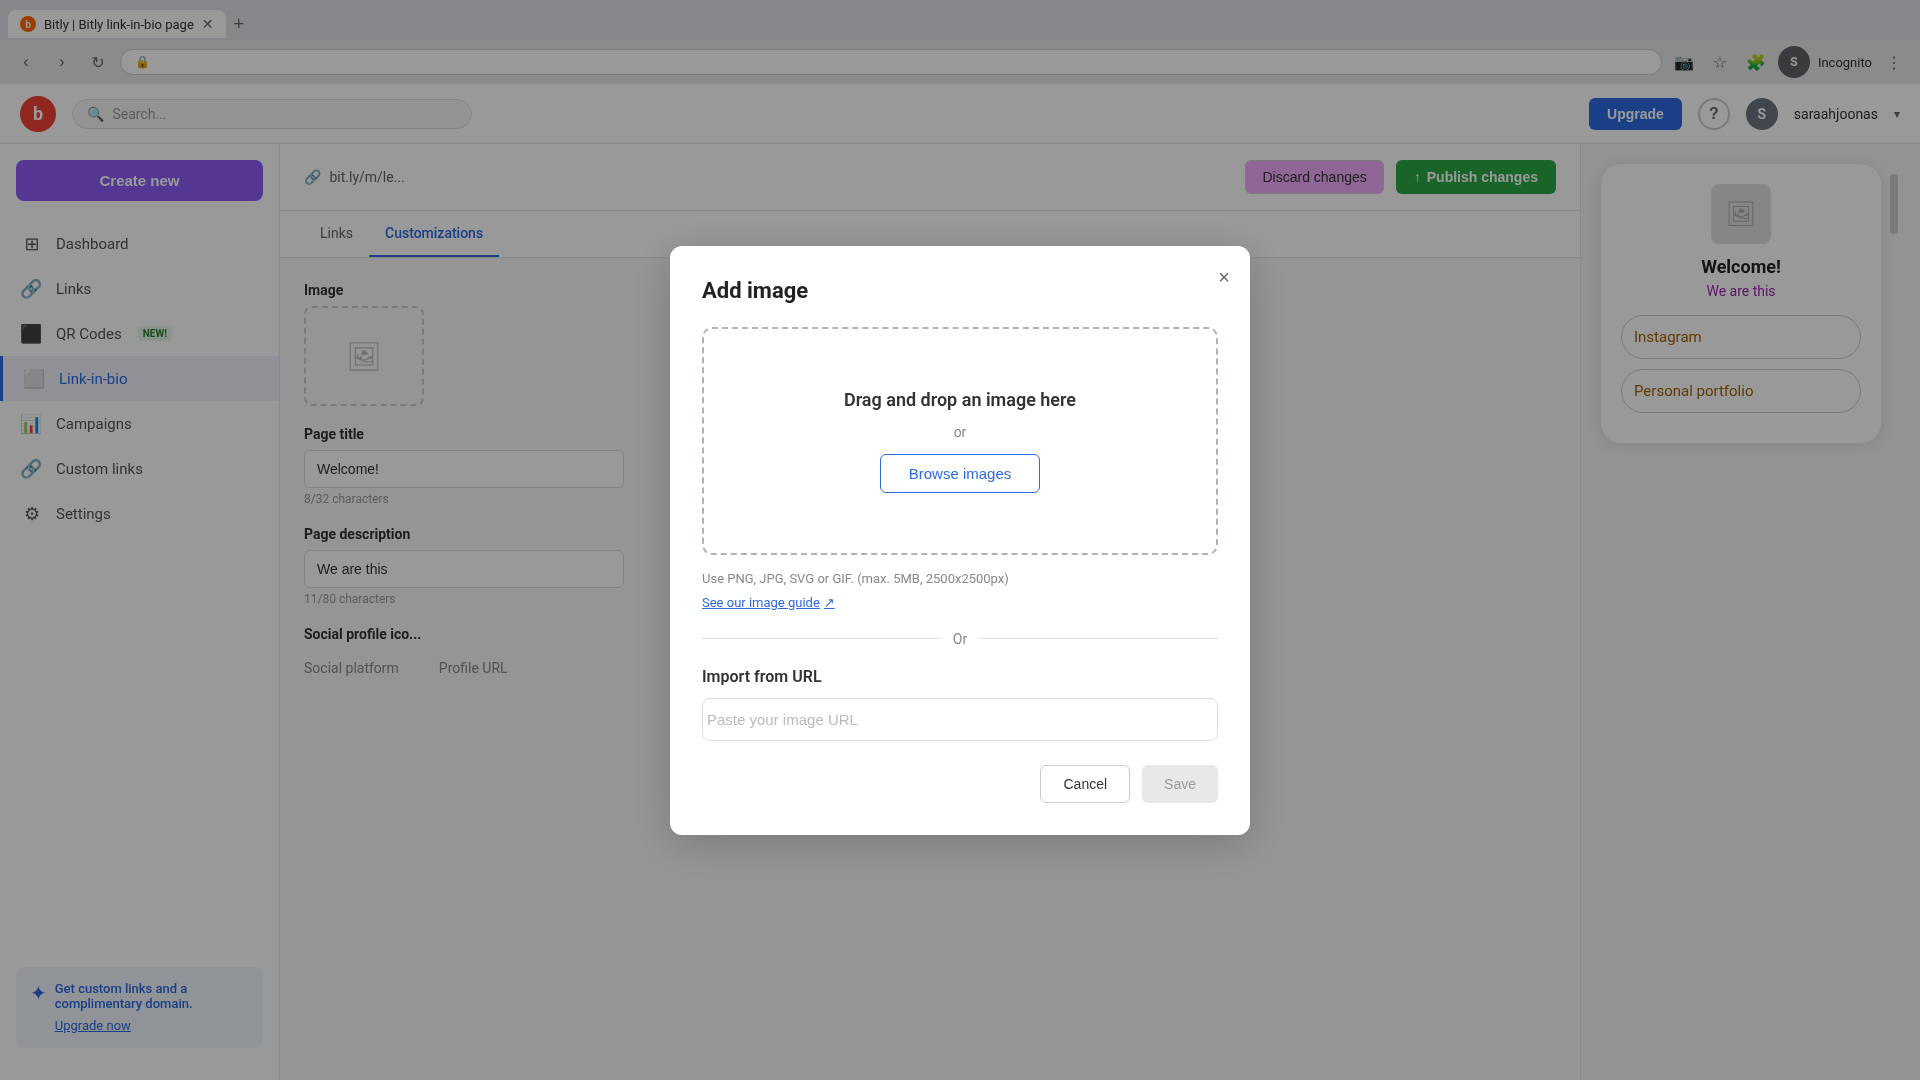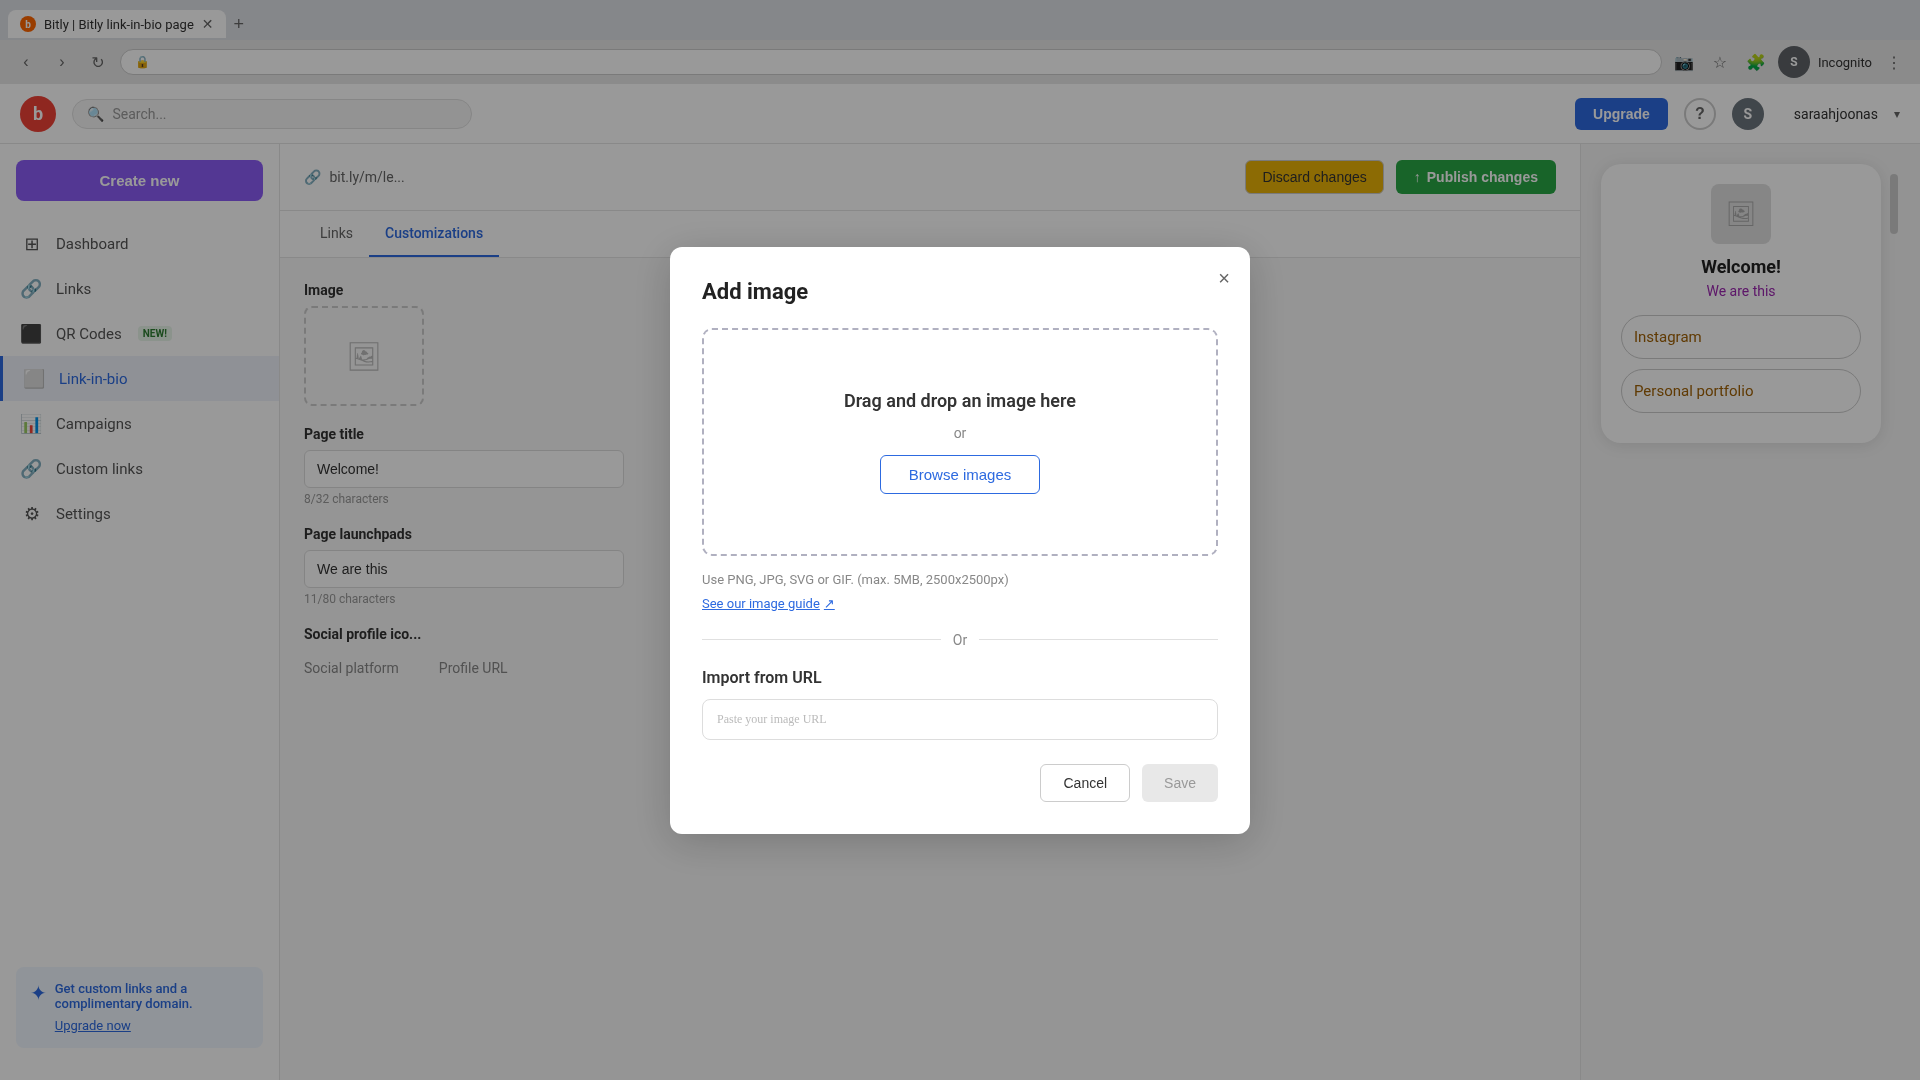--- a/index.html
+++ b/index.html
@@ -25,21 +25,21 @@
     
     .app-container { display: flex; flex-direction: column; height: calc(1080px - 84px); background: white; }
 
     
     .top-nav { display: flex; align-items: center; padding: 0 20px; height: 60px; background: white; border-bottom: 1px solid #e5e5e5; gap: 16px; }
     .bitly-logo { width: 36px; height: 36px; background: #ef4136; border-radius: 50%; display: flex; align-items: center; justify-content: center; color: white; font-weight: bold; font-size: 18px; }
     .search-bar { flex: 1; max-width: 400px; background: #f5f5f5; border: 1px solid #e0e0e0; border-radius: 20px; padding: 6px 14px; font-size: 14px; color: #999; display: flex; align-items: center; gap: 8px; }
     .upgrade-btn { background: #2d6ae0; color: white; border: none; border-radius: 6px; padding: 8px 18px; font-size: 14px; font-weight: 600; cursor: pointer; }
     .help-btn { width: 32px; height: 32px; border-radius: 50%; border: 2px solid #ccc; background: none; cursor: pointer; display: flex; align-items: center; justify-content: center; color: #666; font-size: 16px; font-weight: bold; }
     .user-avatar { width: 32px; height: 32px; border-radius: 50%; background: #6c757d; display: flex; align-items: center; justify-content: center; color: white; font-weight: bold; font-size: 14px; }
-    .user-name { font-size: 14px; color: #333; margin-left: 14px; }
+    .user-name { font-size: 14px; color: #333; }
     .dropdown-arrow { color: #666; font-size: 12px; }
 
     
     .main-layout { display: flex; flex: 1; overflow: hidden; }
 
     
     .sidebar { width: 280px; background: white; border-right: 1px solid #e5e5e5; display: flex; flex-direction: column; padding: 16px 0; }
     .create-new-btn { margin: 0 16px 20px; background: #8b5cf6; color: white; border: none; border-radius: 8px; padding: 12px 20px; font-size: 15px; font-weight: 600; cursor: pointer; width: calc(100% - 32px); text-align: center; }
     .sidebar-nav { flex: 1; }
     .sidebar-item { display: flex; align-items: center; gap: 12px; padding: 12px 20px; cursor: pointer; color: #555; font-size: 15px; border-radius: 0; }
@@ -50,21 +50,21 @@
     .promo-title { color: #2d6ae0; font-size: 13px; font-weight: 500; margin-bottom: 4px; }
     .promo-link { color: #2d6ae0; font-size: 13px; text-decoration: underline; cursor: pointer; }
     .new-badge { background: #e8f5e9; color: #2e7d32; font-size: 10px; font-weight: 700; padding: 2px 5px; border-radius: 4px; margin-left: 4px; }
     .sparkle { color: #2d6ae0; font-size: 20px; }
 
     
     .content-area { flex: 1; background: #f9f9f9; overflow-y: auto; }
     .content-header { display: flex; align-items: center; justify-content: space-between; padding: 16px 24px; background: white; border-bottom: 1px solid #e5e5e5; }
     .url-preview { display: flex; align-items: center; gap: 8px; color: #666; font-size: 14px; }
     .header-actions { display: flex; gap: 12px; }
-    .discard-btn { background: #eab308; border: 1px solid #ccc; border-radius: 6px; padding: 8px 16px; font-size: 14px; cursor: pointer; color: #333; }
+    .discard-btn { background: #f0abfc; border: 1px solid #ccc; border-radius: 6px; padding: 8px 16px; font-size: 14px; cursor: pointer; color: #333; }
     .publish-btn { background: #28a745; color: white; border: none; border-radius: 6px; padding: 8px 18px; font-size: 14px; font-weight: 600; cursor: pointer; display: flex; align-items: center; gap: 6px; }
 
     .content-tabs { display: flex; gap: 0; padding: 0 24px; background: white; border-bottom: 1px solid #e5e5e5; }
     .tab { padding: 14px 16px; cursor: pointer; font-size: 14px; color: #666; border-bottom: 2px solid transparent; }
     .tab.active { color: #2d6ae0; border-bottom: 2px solid #2d6ae0; font-weight: 500; }
 
     .form-section { padding: 24px; }
     .form-label { font-size: 14px; font-weight: 700; color: #333; margin-bottom: 8px; }
     .image-upload-area { border: 2px dashed #ccc; border-radius: 8px; padding: 40px; text-align: center; color: #666; margin-bottom: 16px; width: 120px; height: 100px; display: flex; align-items: center; justify-content: center; }
     .form-input { width: 100%; border: 1px solid #ddd; border-radius: 6px; padding: 10px 12px; font-size: 14px; color: #333; background: white; }
@@ -92,21 +92,21 @@
     .drop-or { font-size: 14px; color: #888; margin-bottom: 14px; }
     .browse-btn { background: white; border: 1.5px solid #2d6ae0; color: #2d6ae0; border-radius: 6px; padding: 10px 28px; font-size: 15px; cursor: pointer; font-weight: 500; }
     
     .file-hint { font-size: 13px; color: #888; margin-bottom: 6px; }
     .image-guide-link { font-size: 13px; color: #2d6ae0; text-decoration: underline; cursor: pointer; display: inline-flex; align-items: center; gap: 4px; }
     
     .divider { display: flex; align-items: center; gap: 12px; margin: 20px 0; color: #888; font-size: 14px; }
     .divider-line { flex: 1; height: 1px; background: #e0e0e0; }
     
     .import-label { font-size: 16px; font-weight: 600; color: #333; margin-bottom: 12px; }
-    .url-input { width: 100%; border: 1px solid #ddd; border-radius: 8px; padding: 12px 14px; font-size: 12px; color: #333; background: white; font-family: Liberation Serif, serif; }
+    .url-input { width: 100%; border: 1px solid #ddd; border-radius: 8px; padding: 12px 4px; font-size: 15px; color: #333; background: white; }
     .url-input::placeholder { color: #bbb; }
     
     .modal-footer { display: flex; justify-content: flex-end; gap: 12px; margin-top: 24px; }
     .cancel-btn { background: white; border: 1px solid #ccc; border-radius: 6px; padding: 10px 22px; font-size: 14px; cursor: pointer; color: #333; }
     .save-btn { background: #e8e8e8; border: none; border-radius: 6px; padding: 10px 22px; font-size: 14px; cursor: pointer; color: #999; }
   </style>
 </head>
 <body>
 
 <div class="browser-chrome">
@@ -224,21 +224,21 @@
           <div class="image-upload-area">
             <span style="font-size:28px; color:#bbb;">🖼</span>
           </div>
         </div>
         <div class="form-group">
           <div class="form-label">Page title</div>
           <input class="form-input" type="text" value="Welcome!" style="display: block; width: 320px;">
           <div class="char-count">8/32 characters</div>
         </div>
         <div class="form-group">
-          <div class="form-label">Page launchpads</div>
+          <div class="form-label">Page description</div>
           <input class="form-input" type="text" value="We are this" style="display: block; width: 320px;">
           <div class="char-count">11/80 characters</div>
         </div>
         <div class="form-group">
           <div class="form-label">Social profile ico...</div>
           <div style="display:flex; gap:40px; padding:10px 0; color:#888; font-size:14px;">
             <span>Social platform</span>
             <span>Profile URL</span>
           </div>
         </div>

